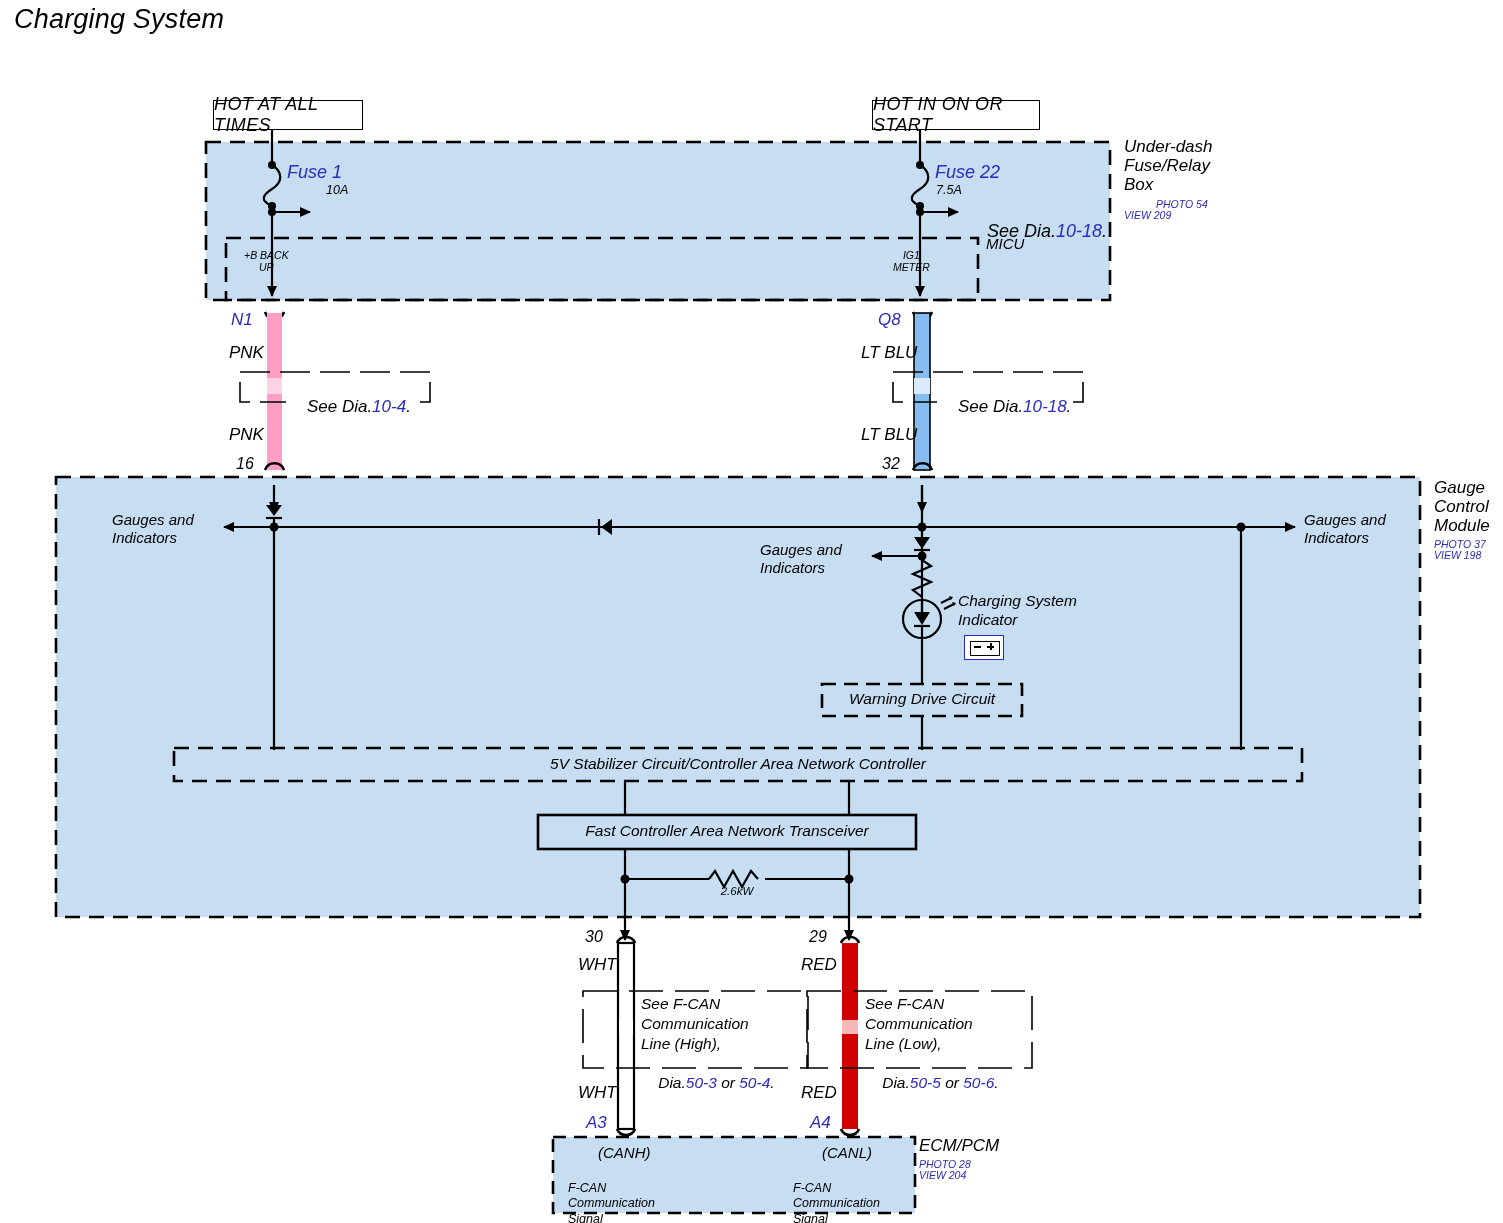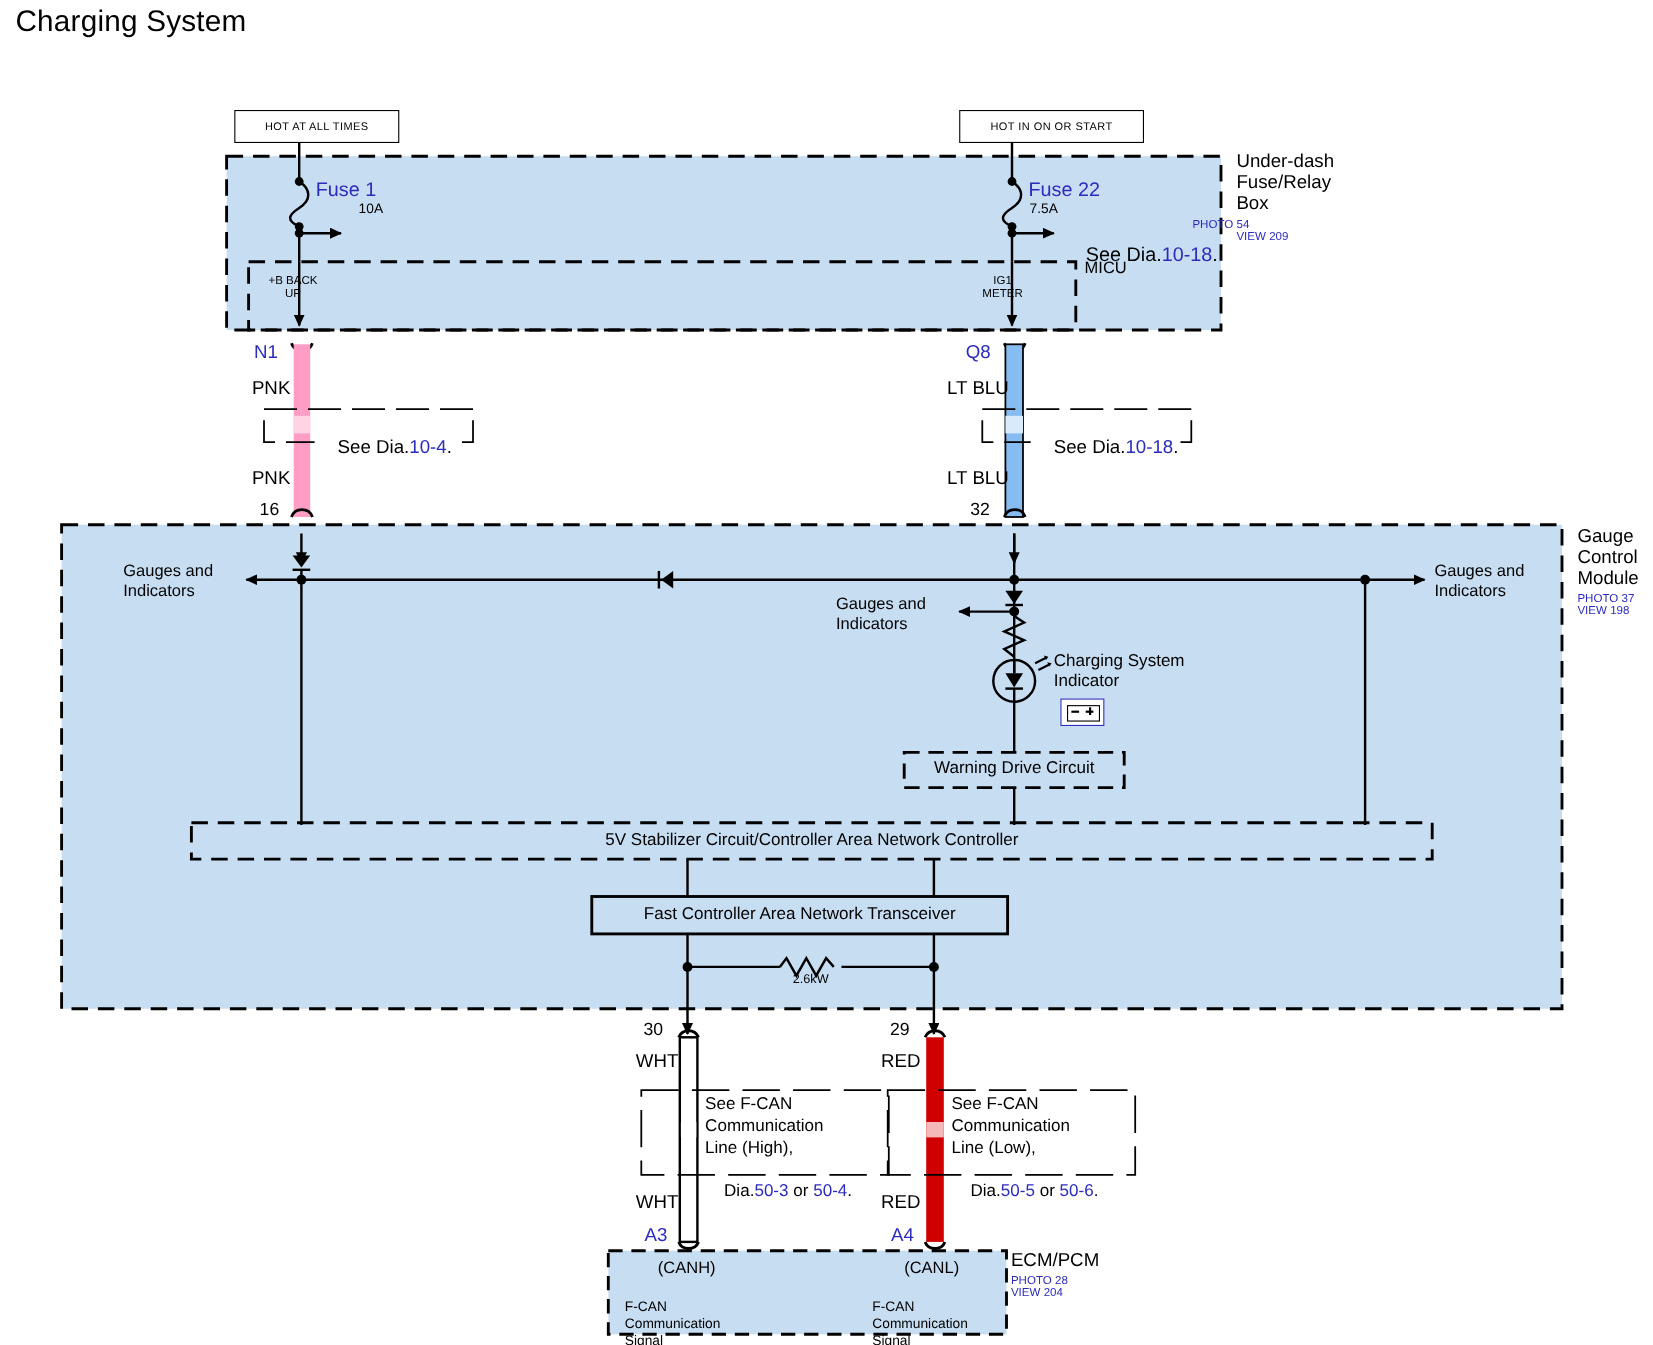--- a/index.html
+++ b/index.html
@@ -1,18 +1,18 @@
 <!DOCTYPE html>
 <html><head>
 <meta charset="utf-8">
 <title>Charging System</title>
 <style>
   html,body{margin:0;padding:0;background:#fff;}
   body{font-family:"Liberation Sans","DejaVu Sans",sans-serif;color:#000;}
-  #stage{position:relative;width:1503px;height:1223px;overflow:hidden;background:#fff;}
+  #stage{position:relative;width:1503px;height:1223px;overflow:hidden;background:#fff;font-style:italic;}
   #svgroot{position:absolute;left:0;top:0;width:1503px;height:1223px;}
   .lbl{position:absolute;white-space:pre;line-height:1.12;}
   .t-title{font-size:27px;letter-spacing:.2px;}
   .t-blue{color:#2b2bbd;}
   .t-fuse{font-size:18px;color:#2b2bbd;font-weight:400;}
   .t-amp{font-size:12.5px;color:#000;}
   .t-see{font-size:18px;}
   .t-see2{font-size:17px;}
   .t-pin{font-size:10.5px;text-align:center;}
   .t-conn{font-size:17px;color:#2b2bbd;}
@@ -24,21 +24,21 @@
   .t-gi{font-size:15px;line-height:1.2;}
   .t-csi{font-size:15.5px;line-height:1.2;}
   .t-stab{font-size:15.5px;}
   .t-fct{font-size:15.5px;}
   .t-res{font-size:11.5px;}
   .t-fcan{font-size:15.5px;line-height:1.3;}
   .t-ecm{font-size:17px;}
   .t-canx{font-size:15px;}
   .t-sig{font-size:12.5px;line-height:1.22;margin-top:20px;}
   .hotbox{position:absolute;border:1.6px solid #000;background:#fff;
-          display:flex;align-items:center;justify-content:center;font-size:10px;letter-spacing:.4px;}
+          display:flex;align-items:center;justify-content:center;font-size:18px;letter-spacing:.4px;}
 </style>
 </head>
 <body>
 
 <div id="stage">
 
   <svg id="svgroot" viewBox="0 0 1503 1223">
     <defs>
       <marker id="arrHead" markerWidth="12" markerHeight="12" refX="10" refY="5" orient="auto" markerUnits="userSpaceOnUse">
         <path d="M0,0 L11,5 L0,10 z" fill="#000"></path>
@@ -182,21 +182,21 @@
     <span>See Dia.</span><span class="t-blue">10-18</span><span>.</span>
   </div>
   <div class="lbl t-pin" style="left:893px;top:250px;">IG1
 METER</div>
 
   <div class="lbl t-micu" style="left:986px;top:236px;">MICU</div>
 
   <div class="lbl t-mod" style="left:1124px;top:137px;">Under-dash
 Fuse/Relay
 Box</div>
-  <div class="lbl t-photo" style="left:1084px;top:198px;text-align:right;">PHOTO 54</div>
+  <div class="lbl t-photo" style="left:1156px;top:198px;text-align:right;">PHOTO 54</div>
   <div class="lbl t-photo" style="left:1124px;top:209px;">VIEW 209</div>
 
   <div class="lbl t-conn" style="left:231px;top:310px;">N1</div>
   <div class="lbl t-wire" style="left:229px;top:343px;">PNK</div>
   <div class="lbl t-wire" style="left:229px;top:425px;">PNK</div>
   <div class="lbl t-num" style="left:236px;top:455px;">16</div>
   <div class="lbl t-see2" style="left:286px;top:378px;background:#fff;padding:0 2px;">
     <span>See Dia.</span><span class="t-blue">10-4</span><span>.</span>
   </div>
 

